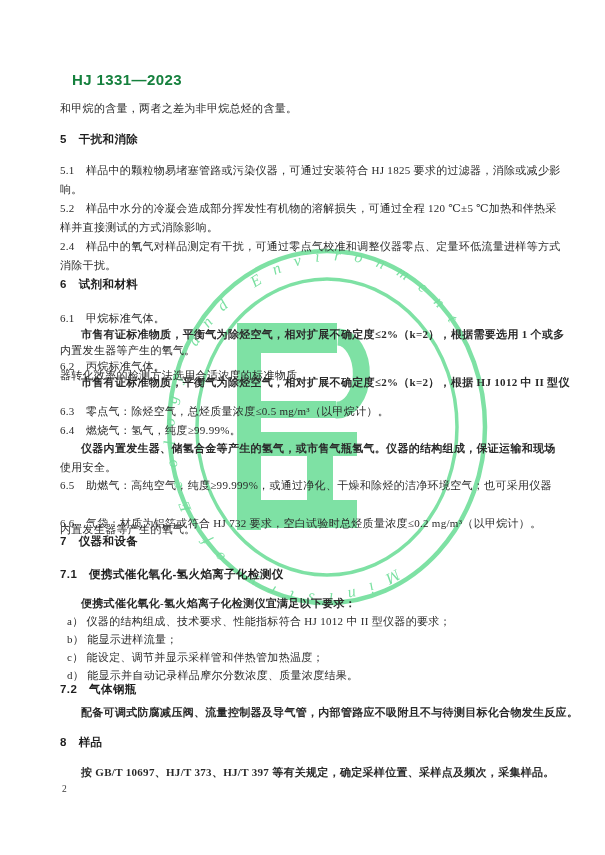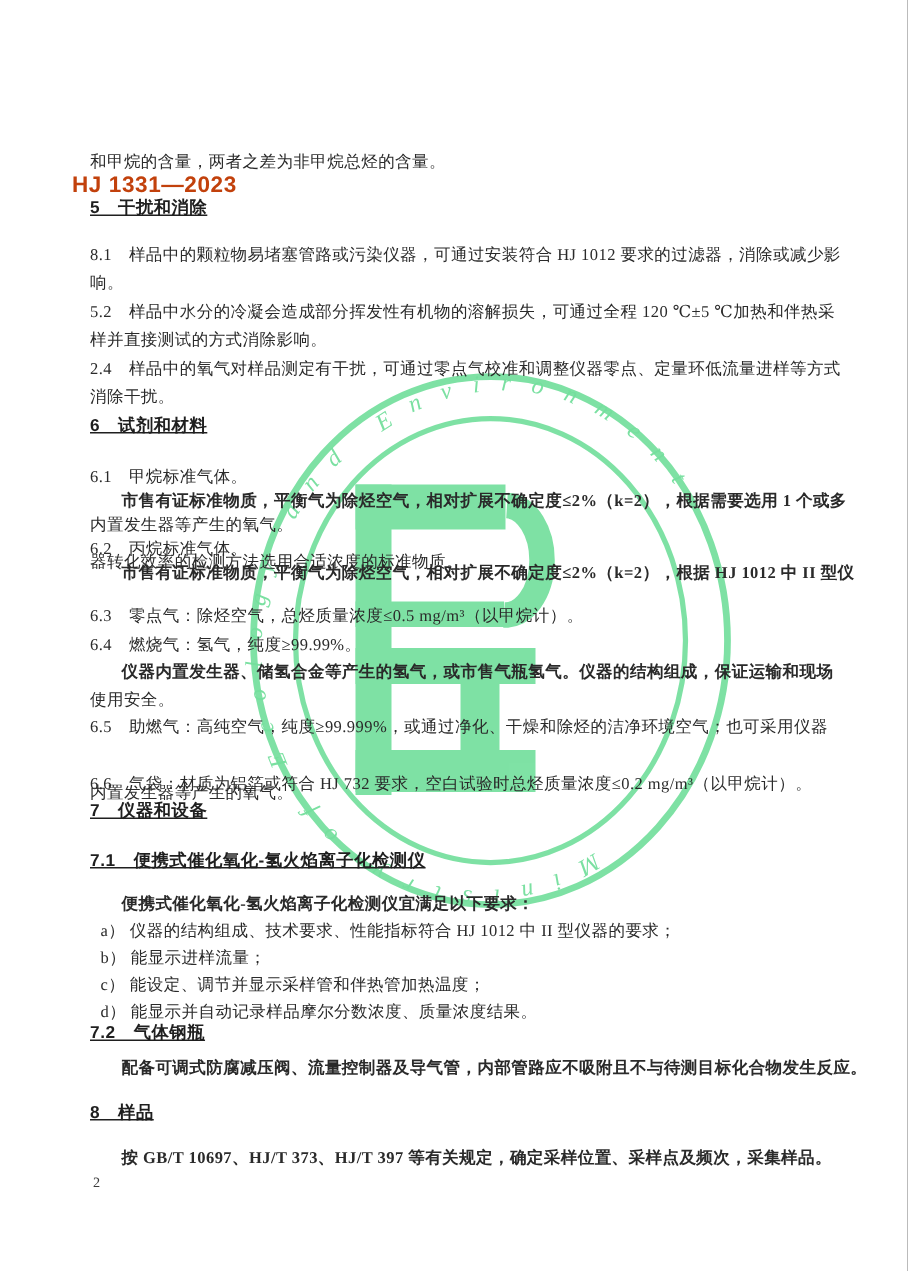--- a/index.html
+++ b/index.html
@@ -14,26 +14,26 @@
   .txt{position:absolute;z-index:1;}
   .ln{
     position:absolute;left:60px;white-space:nowrap;
     font:11px/14px "Liberation Serif","DejaVu Serif",serif;
     letter-spacing:.3px;color:#2a2a2a;
   }
   .ind{left:81px;font-weight:bold;}
   .li{left:67px;text-align:center;}
   .hd{
     font-family:"Liberation Sans","DejaVu Sans",sans-serif;
-    font-weight:bold;font-size:11.5px;letter-spacing:.4px;color:#1f1f1f;text-decoration:underline;
+    font-weight:bold;font-size:11.5px;letter-spacing:.4px;color:#1f1f1f;
   }
   .doccode{
-    position:absolute;left:48px;top:71px;
+    position:absolute;left:72px;top:71px;
     font:bold 15px/17px "Liberation Sans","DejaVu Sans",sans-serif;
-    letter-spacing:.4px;color:#c2410c;white-space:nowrap;margin-top:44px;
+    letter-spacing:.4px;color:#15803d;white-space:nowrap;
   }
   .pagenum{
     position:absolute;left:62px;top:784px;
     font:9.5px/11px "Liberation Serif","DejaVu Serif",serif;color:#3a3a3a;
   }
 </style>
 </head>
 <body>
 
 <div class="page">
@@ -58,21 +58,21 @@
     <text fill="#74df9d" opacity="0.95" font-size="16" font-style="italic" letter-spacing="14" font-family="Liberation Serif, DejaVu Serif, serif">
       <textPath href="#ringpath" startOffset="4">Ministry of Ecology and Environment</textPath>
     </text>
   </svg>
 
   <div class="txt">
     <div class="doccode">HJ 1331—2023</div>
 
     <div class="ln" style="top:101px">和甲烷的含量，两者之差为非甲烷总烃的含量。</div>
     <div class="ln hd" style="top:132px">5　干扰和消除</div>
-    <div class="ln" style="top:163px">8.1　样品中的颗粒物易堵塞管路或污染仪器，可通过安装符合 HJ 1012 要求的过滤器，消除或减少影</div>
+    <div class="ln" style="top:163px">5.1　样品中的颗粒物易堵塞管路或污染仪器，可通过安装符合 HJ 1825 要求的过滤器，消除或减少影</div>
     <div class="ln" style="top:182px">响。</div>
     <div class="ln" style="top:201px">5.2　样品中水分的冷凝会造成部分挥发性有机物的溶解损失，可通过全程 120 ℃±5 ℃加热和伴热采</div>
     <div class="ln" style="top:220px">样并直接测试的方式消除影响。</div>
     <div class="ln" style="top:239px">2.4　样品中的氧气对样品测定有干扰，可通过零点气校准和调整仪器零点、定量环低流量进样等方式</div>
     <div class="ln" style="top:258px">消除干扰。</div>
     <div class="ln hd" style="top:277px">6　试剂和材料</div>
     <div class="ln" style="top:311px">6.1　甲烷标准气体。</div>
     <div class="ln ind" style="top:327px">市售有证标准物质，平衡气为除烃空气，相对扩展不确定度≤2%（k=2），根据需要选用 1 个或多</div>
     <div class="ln" style="top:343px">内置发生器等产生的氧气。</div>
     <div class="ln" style="top:359px">6.2　丙烷标准气体。</div>

